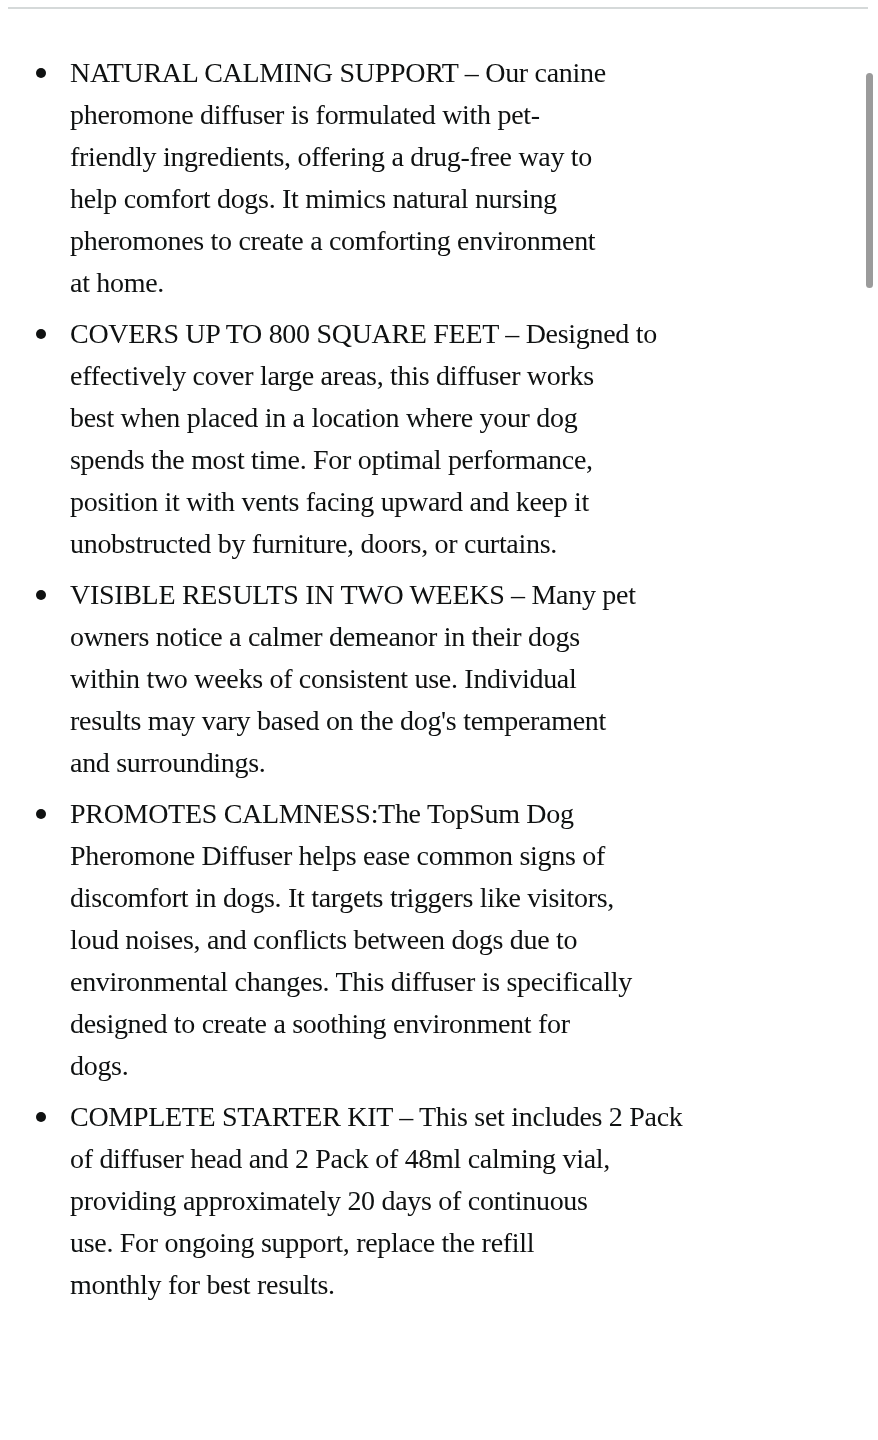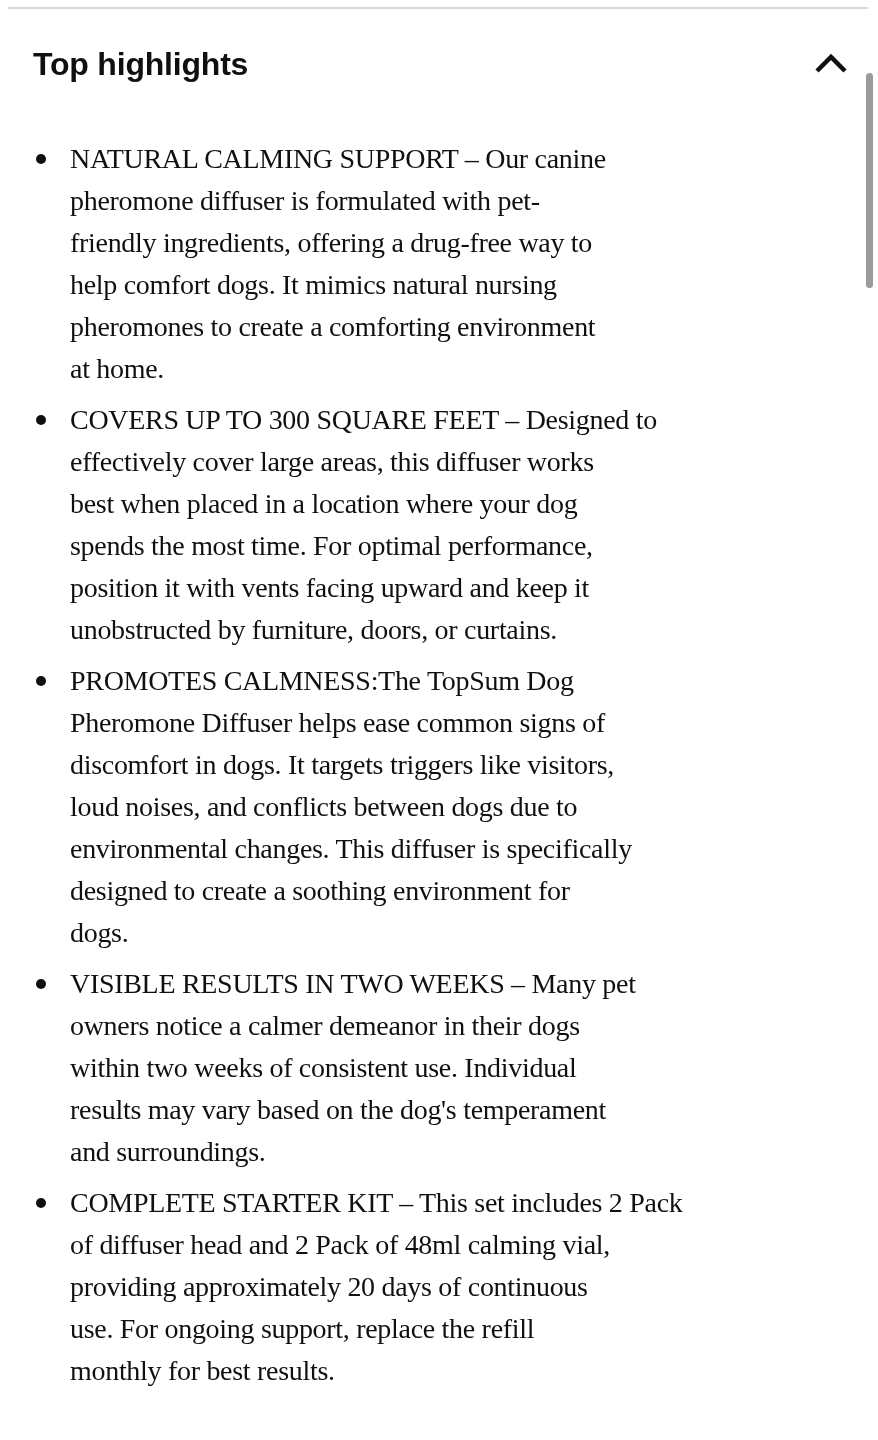--- a/index.html
+++ b/index.html
@@ -90,75 +90,65 @@
     background: #9B9B9B;
   }
 </style>
 </head>
 <body>
 
 <div class="divider"></div>
 
 <div class="section">
 
-  <div class="header-row">
-    <h2 class="section-title">Top highlights</h2>
-    <button class="collapse-button">
-      <span style="display:flex;">
-        <svg width="34" height="22" viewBox="0 0 34 22" fill="none" xmlns="http://www.w3.org/2000/svg">
-          <polyline points="3,18 17,4 31,18" stroke="#0F1111" stroke-width="4.5" fill="none" stroke-linejoin="miter"></polyline>
-        </svg>
-      </span>
-    </button>
-  </div>
 
   <ul class="highlights-list">
     <li class="highlight-item">
       <span class="bullet-col">
           <span class="bullet-dot"></span>
         </span>
       <span class="highlight-text">NATURAL CALMING SUPPORT – Our canine
 pheromone diffuser is formulated with pet-
 friendly ingredients, offering a drug-free way to
 help comfort dogs. It mimics natural nursing
 pheromones to create a comforting environment
 at home.</span>
     </li>
     <li class="highlight-item">
       <span class="bullet-col">
           <span class="bullet-dot"></span>
         </span>
-      <span class="highlight-text">COVERS UP TO 300 SQUARE FEET – Designed to
+      <span class="highlight-text">COVERS UP TO 800 SQUARE FEET – Designed to
 effectively cover large areas, this diffuser works
 best when placed in a location where your dog
 spends the most time. For optimal performance,
 position it with vents facing upward and keep it
 unobstructed by furniture, doors, or curtains.</span>
+    </li>
+    <li class="highlight-item">
+      <span class="bullet-col">
+          <span class="bullet-dot"></span>
+        </span>
+      <span class="highlight-text">VISIBLE RESULTS IN TWO WEEKS – Many pet
+owners notice a calmer demeanor in their dogs
+within two weeks of consistent use. Individual
+results may vary based on the dog's temperament
+and surroundings.</span>
     </li>
     <li class="highlight-item">
       <span class="bullet-col">
           <span class="bullet-dot"></span>
         </span>
       <span class="highlight-text">PROMOTES CALMNESS:The TopSum Dog
 Pheromone Diffuser helps ease common signs of
 discomfort in dogs. It targets triggers like visitors,
 loud noises, and conflicts between dogs due to
 environmental changes. This diffuser is specifically
 designed to create a soothing environment for
 dogs.</span>
-    </li>
-    <li class="highlight-item">
-      <span class="bullet-col">
-          <span class="bullet-dot"></span>
-        </span>
-      <span class="highlight-text">VISIBLE RESULTS IN TWO WEEKS – Many pet
-owners notice a calmer demeanor in their dogs
-within two weeks of consistent use. Individual
-results may vary based on the dog's temperament
-and surroundings.</span>
     </li>
     <li class="highlight-item">
       <span class="bullet-col">
           <span class="bullet-dot"></span>
         </span>
       <span class="highlight-text">COMPLETE STARTER KIT – This set includes 2 Pack
 of diffuser head and 2 Pack of 48ml calming vial,
 providing approximately 20 days of continuous
 use. For ongoing support, replace the refill
 monthly for best results.</span>

